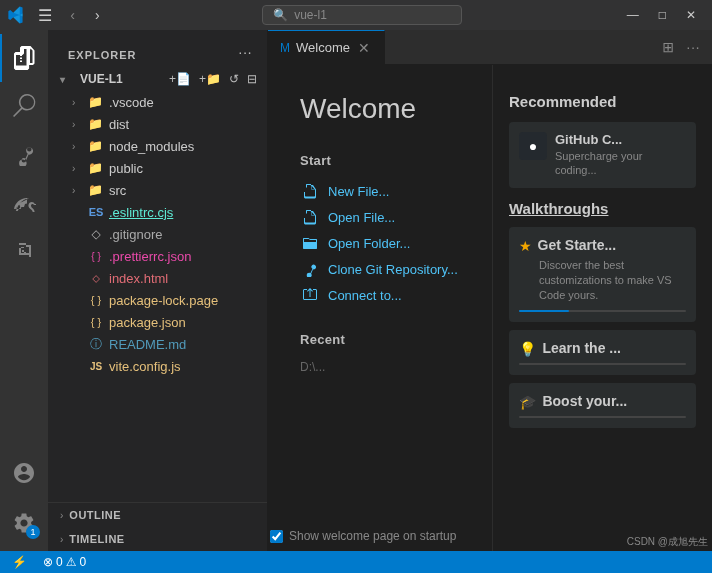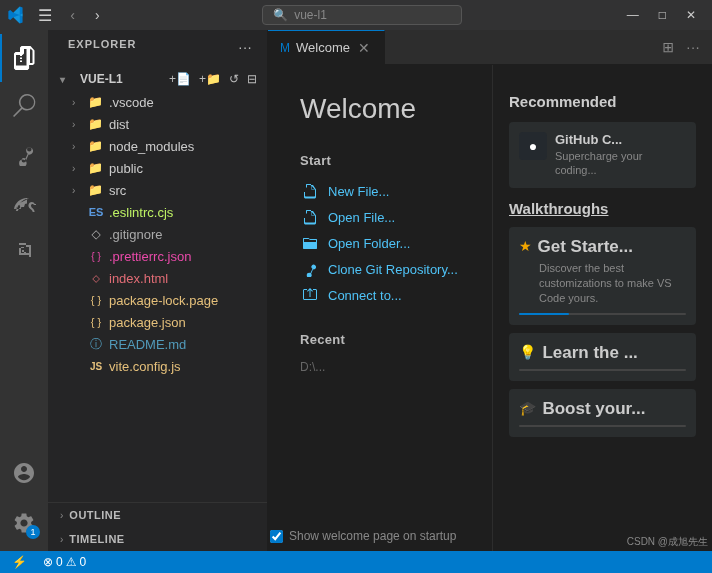--- a/index.html
+++ b/index.html
@@ -136,21 +136,21 @@
     .sidebar {
       width: 220px;
       background: #252526;
       display: flex;
       flex-direction: column;
       flex-shrink: 0;
       border-right: 1px solid #1e1e1e;
     }
     .sidebar-header {
       display: flex;
-      align-items: flex-start;
+      align-items: flex-end;
       justify-content: space-between;
       padding: 8px 12px 4px 20px;
       height: 35px;
     }
     .sidebar-title {
       font-size: 11px;
       font-weight: 700;
       color: #bbb;
       letter-spacing: 1px;
       text-transform: uppercase;
@@ -228,21 +228,21 @@
       font-size: 12px;
     }
     .folder-icon { color: #e8ab53; }
 
     
     .js-color { color: #e5c07b; }
     .json-color { color: #e5c07b; }
     .html-color { color: #e06c75; }
     .md-color { color: #519aba; }
     .ignore-color { color: #aaa; }
-    .eslint-color { color: #bef264; }
+    .eslint-color { color: #5eead4; text-decoration: underline; }
     .prettier-color { color: #ea4aaa; }
 
     
     .panel-bottom {
       border-top: 1px solid #333;
     }
     .panel-section {
       display: flex;
       align-items: center;
       padding: 3px 12px;
@@ -439,21 +439,21 @@
     }
     .walkthrough-icon {
       font-size: 14px;
       color: #007acc;
       flex-shrink: 0;
       margin-top: 1px;
     }
     .walkthrough-icon.star { color: #f0a500; }
     .walkthrough-icon.bulb { color: #f0c050; }
     .walkthrough-icon.grad { color: #aaa; }
-    .walkthrough-name { font-size: 17px; color: #ccc; font-weight: 600; }
+    .walkthrough-name { font-size: 14px; color: #ccc; font-weight: 600; }
     .walkthrough-desc { font-size: 11px; color: #888; line-height: 1.4; padding-left: 20px; }
     .walkthrough-progress {
       height: 2px;
       background: #444;
       border-radius: 1px;
       margin-top: 6px;
     }
     .walkthrough-progress-fill {
       height: 2px;
       background: #007acc;

